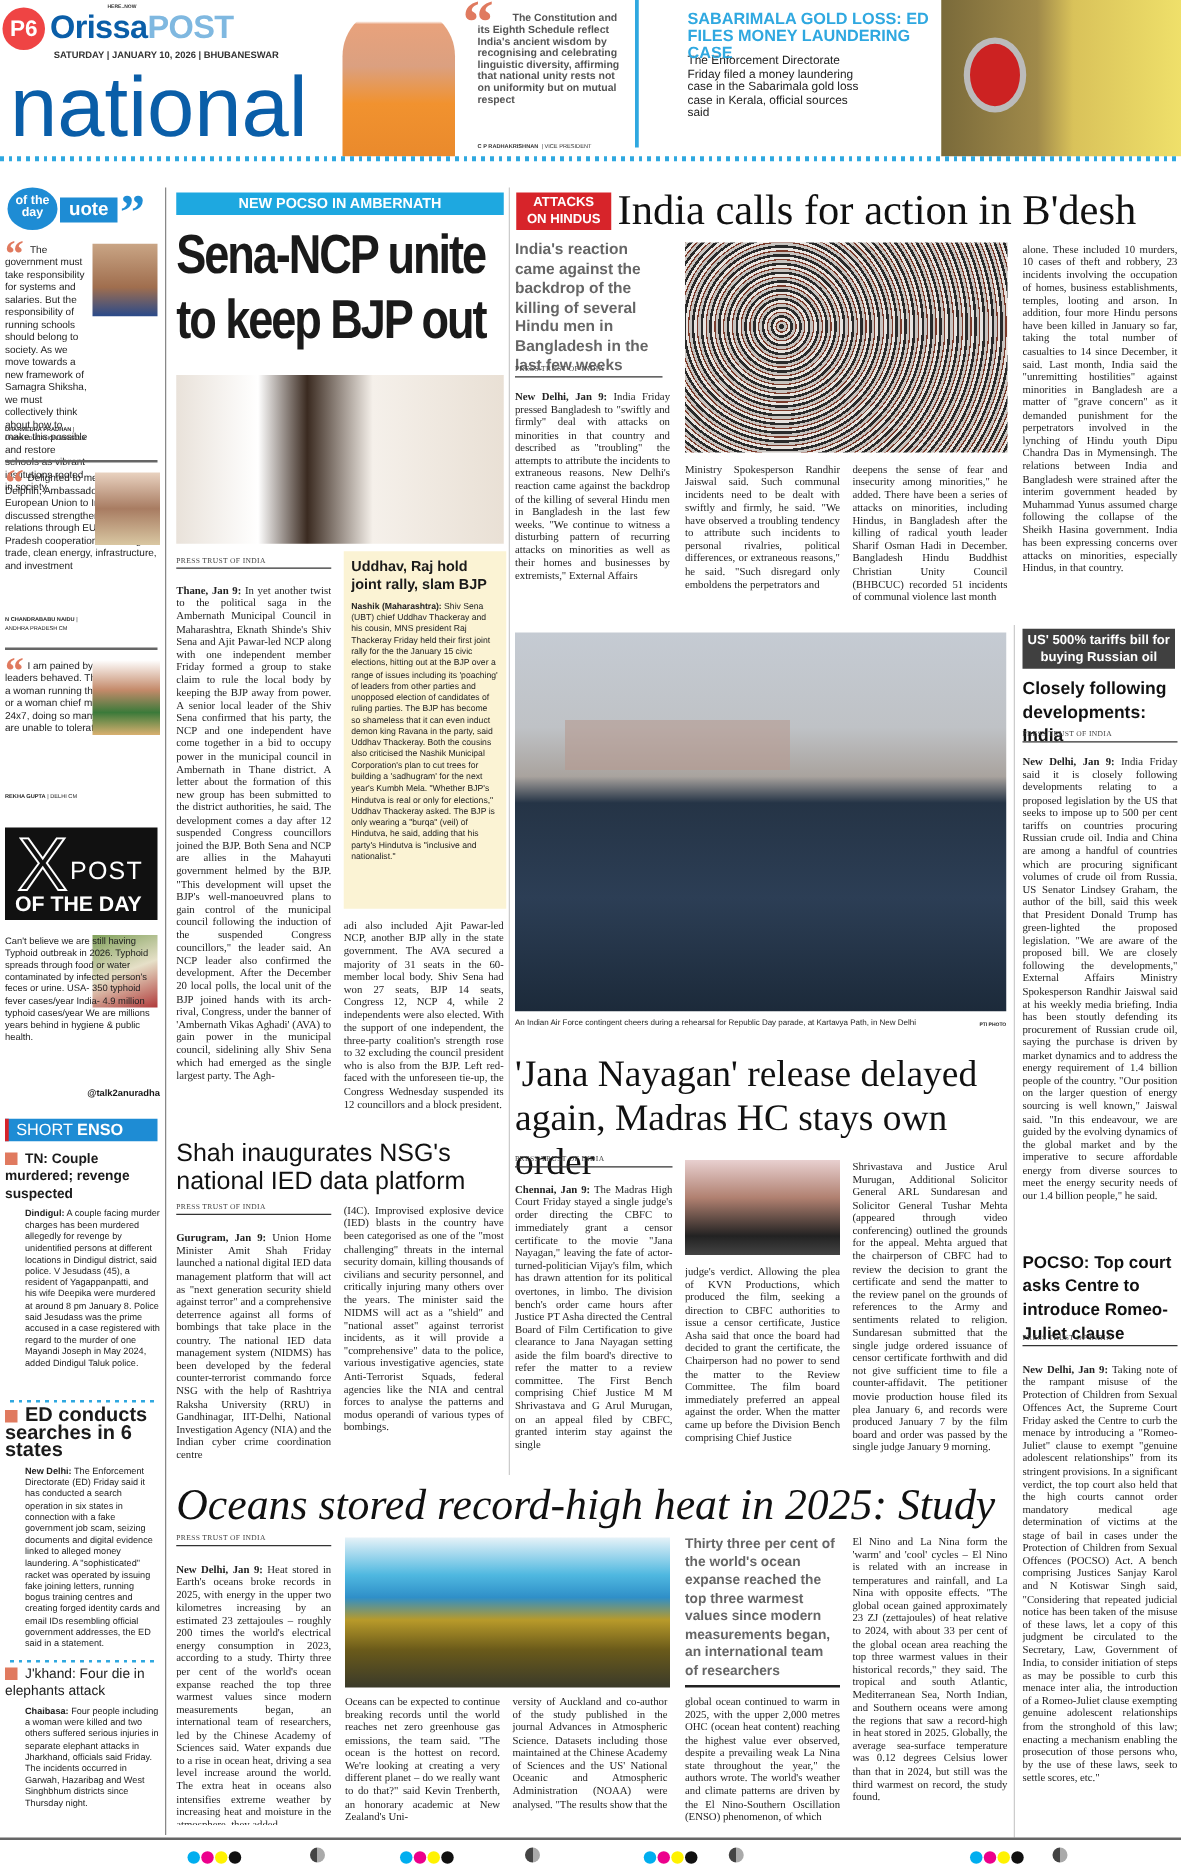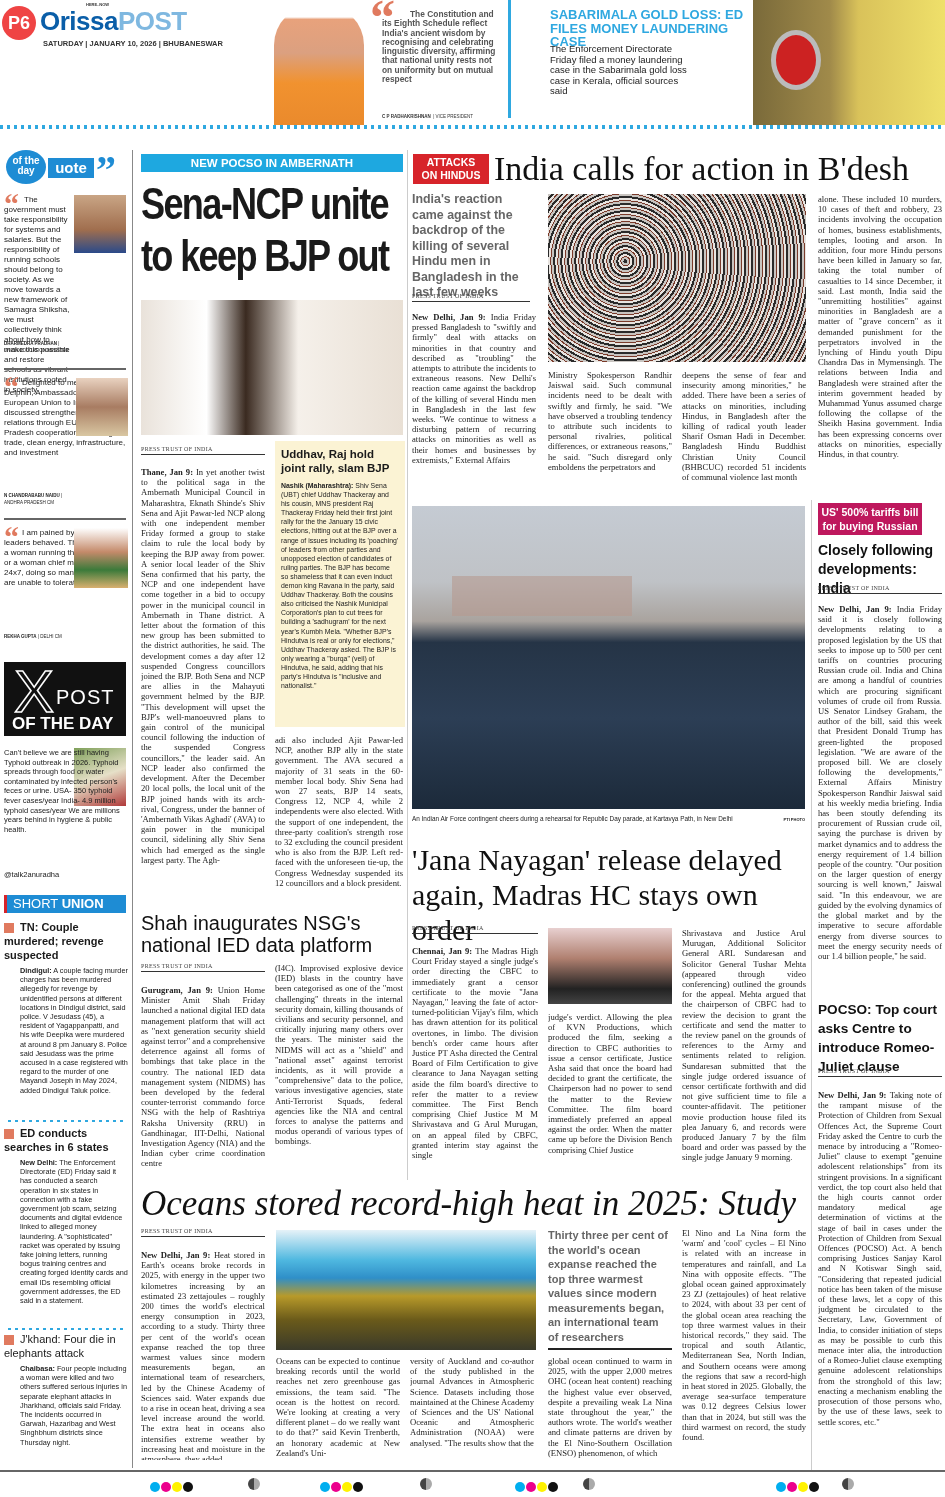--- a/index.html
+++ b/index.html
@@ -22,20 +22,21 @@
 </head>
 <body>
 
 <div class="abs" style="left:0;top:0;width:945px;height:130px">
   <div class="abs sans" style="left:2px;top:6px;width:34px;height:34px;border-radius:50%;background:#ef4444;color:#fff;font-weight:bold;font-size:18px;display:flex;align-items:center;justify-content:center">P6</div>
   <div class="abs sans" style="left:40px;top:6px;font-weight:bold;font-size:26px;letter-spacing:-0.5px;line-height:30px">
     <span style="color:#0a5ea8">Orissa</span><span style="color:#7fb8e0">POST</span>
   </div>
   <div class="abs sans" style="left:86px;top:2px;font-size:4px;color:#333;font-weight:bold">HERE..NOW</div>
   <div class="abs sans" style="left:43px;top:39px;font-size:7.5px;font-weight:bold;color:#333">SATURDAY | JANUARY 10, 2026 | BHUBANESWAR</div>
+  <div class="abs sans" style="left:8px;top:52px;font-size:68px;line-height:68px;color:#0a5ea8;font-weight:normal;letter-spacing:0px">national</div>
 
   <div class="abs photo" style="left:274px;top:5px;width:90px;height:120px;background:linear-gradient(180deg,#fff 0%,#fff 10%,#e8a27c 12%,#dba080 40%,#f1922f 65%,#ea8a2c 100%);border-radius:40px 40px 0 0"></div>
   <div class="abs quote-mark" style="left:370px;top:-8px;font-size:50px;line-height:50px">“</div>
   <div class="abs sans" style="left:382px;top:10px;width:120px;font-size:8.4px;line-height:9.3px;font-weight:bold;color:#555;text-indent:28px">The Constitution and its Eighth Schedule reflect India's ancient wisdom by recognising and celebrating linguistic diversity, affirming that national unity rests not on uniformity but on mutual respect</div>
   <div class="abs sans" style="left:382px;top:114px;font-size:4.5px;color:#333">
     <b>C P RADHAKRISHNAN</b> &nbsp;| <span>VICE PRESIDENT</span>
   </div>
   <div class="abs" style="left:508px;top:0;width:3px;height:118px;background:#2fa8e0"></div>
 
   <div class="abs sans" style="left:550px;top:44px;width:140px;font-size:9.5px;line-height:10.5px;color:#222">The Enforcement Directorate Friday filed a money laundering case in the Sabarimala gold loss case in Kerala, official sources said</div>
@@ -84,34 +85,34 @@
   <b>REKHA GUPTA</b> | <span>DELHI CM</span>
 </div>
 
 <div class="abs" style="left:4px;top:662px;width:122px;height:74px;background:#111;color:#fff">
   <div class="abs sans" style="left:10px;top:0;font-size:60px;line-height:60px;color:transparent;-webkit-text-stroke:1.5px #fff">X</div>
   <div class="abs sans" style="left:52px;top:24px;font-size:20px;letter-spacing:1px">POST</div>
   <div class="abs sans" style="left:8px;top:52px;font-size:17px;font-weight:bold">OF THE DAY</div>
 </div>
 <div class="abs photo" style="left:74px;top:748px;width:52px;height:58px;background:linear-gradient(160deg,#7fa05a,#e6e0c8 50%,#b03a3a)"></div>
 <div class="abs sans-body" style="left:4px;top:748px;width:124px;font-size:7.5px;line-height:9.6px;padding-right:0">Can't believe we are still having Typhoid outbreak in 2026. Typhoid spreads through food or water contaminated by infected person's feces or urine. USA- 350 typhoid fever cases/year India- 4.9 million typhoid cases/year We are millions years behind in hygiene &amp; public health.</div>
-<div class="abs sans" style="left:4px;top:870px;width:124px;font-size:7.5px;font-weight:normal">@talk2anuradha</div>
+<div class="abs sans" style="left:4px;top:870px;width:124px;text-align:right;font-size:7.5px;font-weight:bold">@talk2anuradha</div>
 
 <div class="abs sans" style="left:4px;top:895px;width:122px;height:18px;background:#1e8cd4;color:#fff;font-size:13px;line-height:18px;padding-left:6px;border-left:3px solid #d7242a">
-  <span>SHORT</span> <b>UNION</b>
+  <span>SHORT</span> <b>ENSO</b>
 </div>
 
 <div class="abs" style="left:4px;top:920px;width:124px">
   <div class="sans" style="font-weight:bold;font-size:11px;line-height:14px"><span class="sq"></span><span>TN: Couple murdered; revenge suspected</span></div>
   <div class="sans-body" style="margin-top:4px;padding-left:16px;font-size:7.3px;line-height:9.2px"><b>Dindigul:</b> <span>A couple facing murder charges has been murdered allegedly for revenge by unidentified persons at different locations in Dindigul district, said police. V Jesudass (45), a resident of Yagappanpatti, and his wife Deepika were murdered at around 8 pm January 8. Police said Jesudass was the prime accused in a case registered with regard to the murder of one Mayandi Joseph in May 2024, added Dindigul Taluk police.</span></div>
 </div>
 <div class="abs dashrule" style="left:8px;top:1120px;width:118px;height:2px"></div>
 
 <div class="abs" style="left:4px;top:1126px;width:124px">
-  <div class="sans" style="font-weight:bold;font-size:11px;line-height:14px"><span class="sq"></span><span>ED conducts searches in 6 states</span></div>
+  <div class="sans" style="font-weight:bold;font-size:16px;line-height:14px"><span class="sq"></span><span>ED conducts searches in 6 states</span></div>
   <div class="sans-body" style="margin-top:4px;padding-left:16px;font-size:7.3px;line-height:9.2px"><b>New Delhi:</b> <span>The Enforcement Directorate (ED) Friday said it has conducted a search operation in six states in connection with a fake government job scam, seizing documents and digital evidence linked to alleged money laundering. A "sophisticated" racket was operated by issuing fake joining letters, running bogus training centres and creating forged identity cards and email IDs resembling official government addresses, the ED said in a statement.</span></div>
 </div>
 <div class="abs dashrule" style="left:8px;top:1328px;width:118px;height:2px"></div>
 
 <div class="abs" style="left:4px;top:1332px;width:124px">
   <div class="sans" style="font-weight:normal;font-size:11px;line-height:14px"><span class="sq"></span><span>J'khand: Four die in elephants attack</span></div>
   <div class="sans-body" style="margin-top:4px;padding-left:16px;font-size:7.3px;line-height:9.2px"><b>Chaibasa:</b> <span>Four people including a woman were killed and two others suffered serious injuries in separate elephant attacks in Jharkhand, officials said Friday. The incidents occurred in Garwah, Hazaribag and West Singhbhum districts since Thursday night.</span></div>
 </div>
 <div class="abs" style="left:132px;top:150px;width:1px;height:1318px;background:#888"></div>
 
@@ -160,21 +161,21 @@
 
 <div class="abs serif" style="left:412px;top:842px;width:400px;font-size:30px;line-height:35px;color:#111">'Jana Nayagan' release delayed again, Madras HC stays own order</div>
 <div class="abs credit" style="left:412px;top:925px;width:126px">PRESS TRUST OF INDIA</div>
 <div class="abs body-txt" style="left:412px;top:946px;width:126px;height:228px;overflow:hidden"><b>Chennai, Jan 9:</b> <span>The Madras High Court Friday stayed a single judge's order directing the CBFC to immediately grant a censor certificate to the movie "Jana Nayagan," leaving the fate of actor-turned-politician Vijay's film, which has drawn attention for its political overtones, in limbo. The division bench's order came hours after Justice PT Asha directed the Central Board of Film Certification to give clearance to Jana Nayagan setting aside the film board's directive to refer the matter to a review committee. The First Bench comprising Chief Justice M M Shrivastava and G Arul Murugan, on an appeal filed by CBFC, granted interim stay against the single</span></div>
 <div class="abs photo" style="left:548px;top:928px;width:124px;height:76px;background:linear-gradient(180deg,#e8d0d0,#b08070 40%,#222 80%,#444)"></div>
 <div class="abs body-txt" style="left:548px;top:1012px;width:124px;height:162px;overflow:hidden">judge's verdict. Allowing the plea of KVN Productions, which produced the film, seeking a direction to CBFC authorities to issue a censor certificate, Justice Asha said that once the board had decided to grant the certificate, the Chairperson had no power to send the matter to the Review Committee. The film board immediately preferred an appeal against the order. When the matter came up before the Division Bench comprising Chief Justice</div>
 <div class="abs body-txt" style="left:682px;top:928px;width:124px;height:246px;overflow:hidden">Shrivastava and Justice Arul Murugan, Additional Solicitor General ARL Sundaresan and Solicitor General Tushar Mehta (appeared through video conferencing) outlined the grounds for the appeal. Mehta argued that the chairperson of CBFC had to review the decision to grant the certificate and send the matter to the review panel on the grounds of references to the Army and sentiments related to religion. Sundaresan submitted that the single judge ordered issuance of censor certificate forthwith and did not give sufficient time to file a counter-affidavit. The petitioner movie production house filed its plea January 6, and records were produced January 7 by the film board and order was passed by the single judge January 9 morning.</div>
 
 <div class="abs" style="left:811px;top:500px;width:1px;height:970px;background:#ccc"></div>
 
-<div class="abs sans" style="left:818px;top:503px;width:104px;height:32px;background:#be185d;color:#fff;font-weight:bold;font-size:10.5px;line-height:14px;text-align:center;padding-top:2px">US' 500% tariffs bill for buying Russian oil</div>
+<div class="abs sans" style="left:818px;top:503px;width:122px;height:32px;background:#404040;color:#fff;font-weight:bold;font-size:10.5px;line-height:14px;text-align:center;padding-top:2px">US' 500% tariffs bill for buying Russian oil</div>
 <div class="abs sans" style="left:818px;top:541px;width:124px;font-weight:bold;font-size:14px;line-height:19px;color:#111">Closely following developments: India</div>
 <div class="abs credit" style="left:818px;top:585px;width:124px">PRESS TRUST OF INDIA</div>
 <div class="abs body-txt" style="left:818px;top:604px;width:124px;height:384px;overflow:hidden"><b>New Delhi, Jan 9:</b> <span>India Friday said it is closely following developments relating to a proposed legislation by the US that seeks to impose up to 500 per cent tariffs on countries procuring Russian crude oil. India and China are among a handful of countries which are procuring significant volumes of crude oil from Russia. US Senator Lindsey Graham, the author of the bill, said this week that President Donald Trump has green-lighted the proposed legislation. "We are aware of the proposed bill. We are closely following the developments," External Affairs Ministry Spokesperson Randhir Jaiswal said at his weekly media briefing. India has been stoutly defending its procurement of Russian crude oil, saying the purchase is driven by market dynamics and to address the energy requirement of 1.4 billion people of the country. "Our position on the larger question of energy sourcing is well known," Jaiswal said. "In this endeavour, we are guided by the evolving dynamics of the global market and by the imperative to secure affordable energy from diverse sources to meet the energy security needs of our 1.4 billion people," he said.</span></div>
 
 <div class="abs sans" style="left:818px;top:1000px;width:124px;font-weight:bold;font-size:13.6px;line-height:19px;color:#111">POCSO: Top court asks Centre to introduce Romeo-Juliet clause</div>
 <div class="abs credit" style="left:818px;top:1068px;width:124px">PRESS TRUST OF INDIA</div>
 <div class="abs body-txt" style="left:818px;top:1090px;width:124px;height:372px;overflow:hidden"><b>New Delhi, Jan 9:</b> <span>Taking note of the rampant misuse of the Protection of Children from Sexual Offences Act, the Supreme Court Friday asked the Centre to curb the menace by introducing a "Romeo-Juliet" clause to exempt "genuine adolescent relationships" from its stringent provisions. In a significant verdict, the top court also held that the high courts cannot order mandatory medical age determination of victims at the stage of bail in cases under the Protection of Children from Sexual Offences (POCSO) Act. A bench comprising Justices Sanjay Karol and N Kotiswar Singh said, "Considering that repeated judicial notice has been taken of the misuse of these laws, let a copy of this judgment be circulated to the Secretary, Law, Government of India, to consider initiation of steps as may be possible to curb this menace inter alia, the introduction of a Romeo-Juliet clause exempting genuine adolescent relationships from the stronghold of this law; enacting a mechanism enabling the prosecution of those persons who, by the use of these laws, seek to settle scores, etc."</span></div>
 
 <div class="abs serif" style="left:141px;top:1184px;width:670px;font-size:35px;line-height:40px;font-style:italic;color:#111;white-space:nowrap">Oceans stored record-high heat in 2025: Study</div>
 <div class="abs credit" style="left:141px;top:1228px;width:124px">PRESS TRUST OF INDIA</div>

